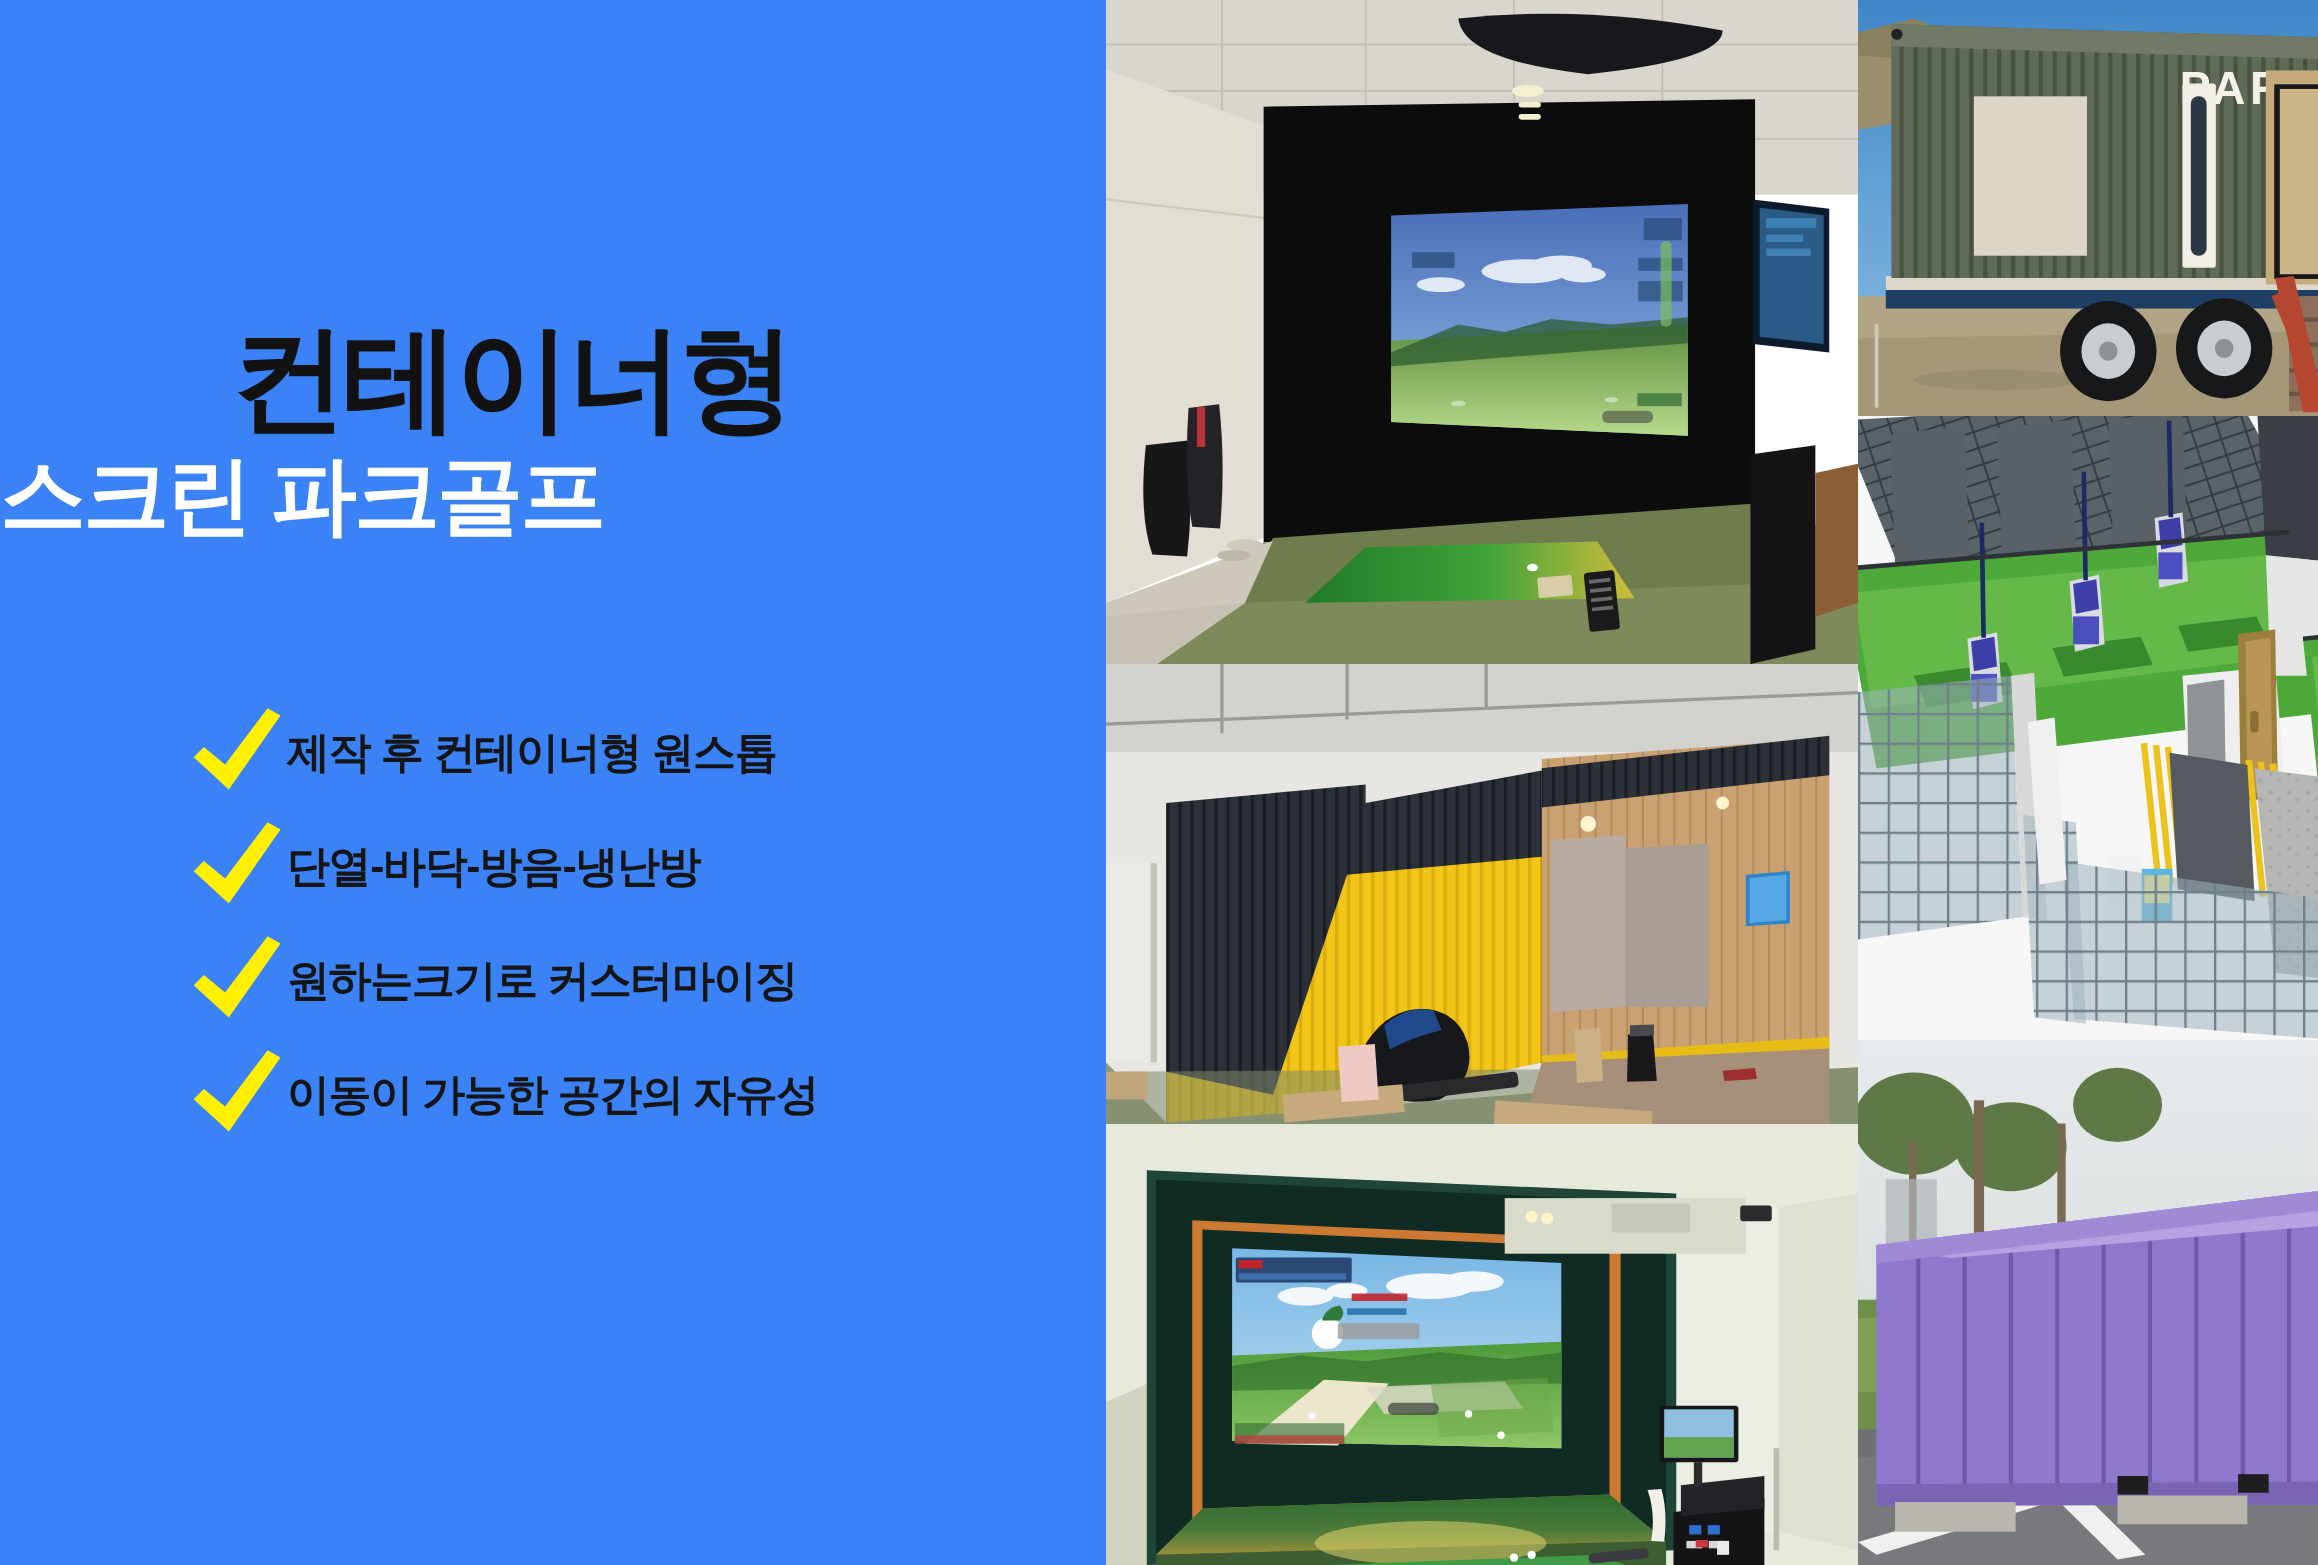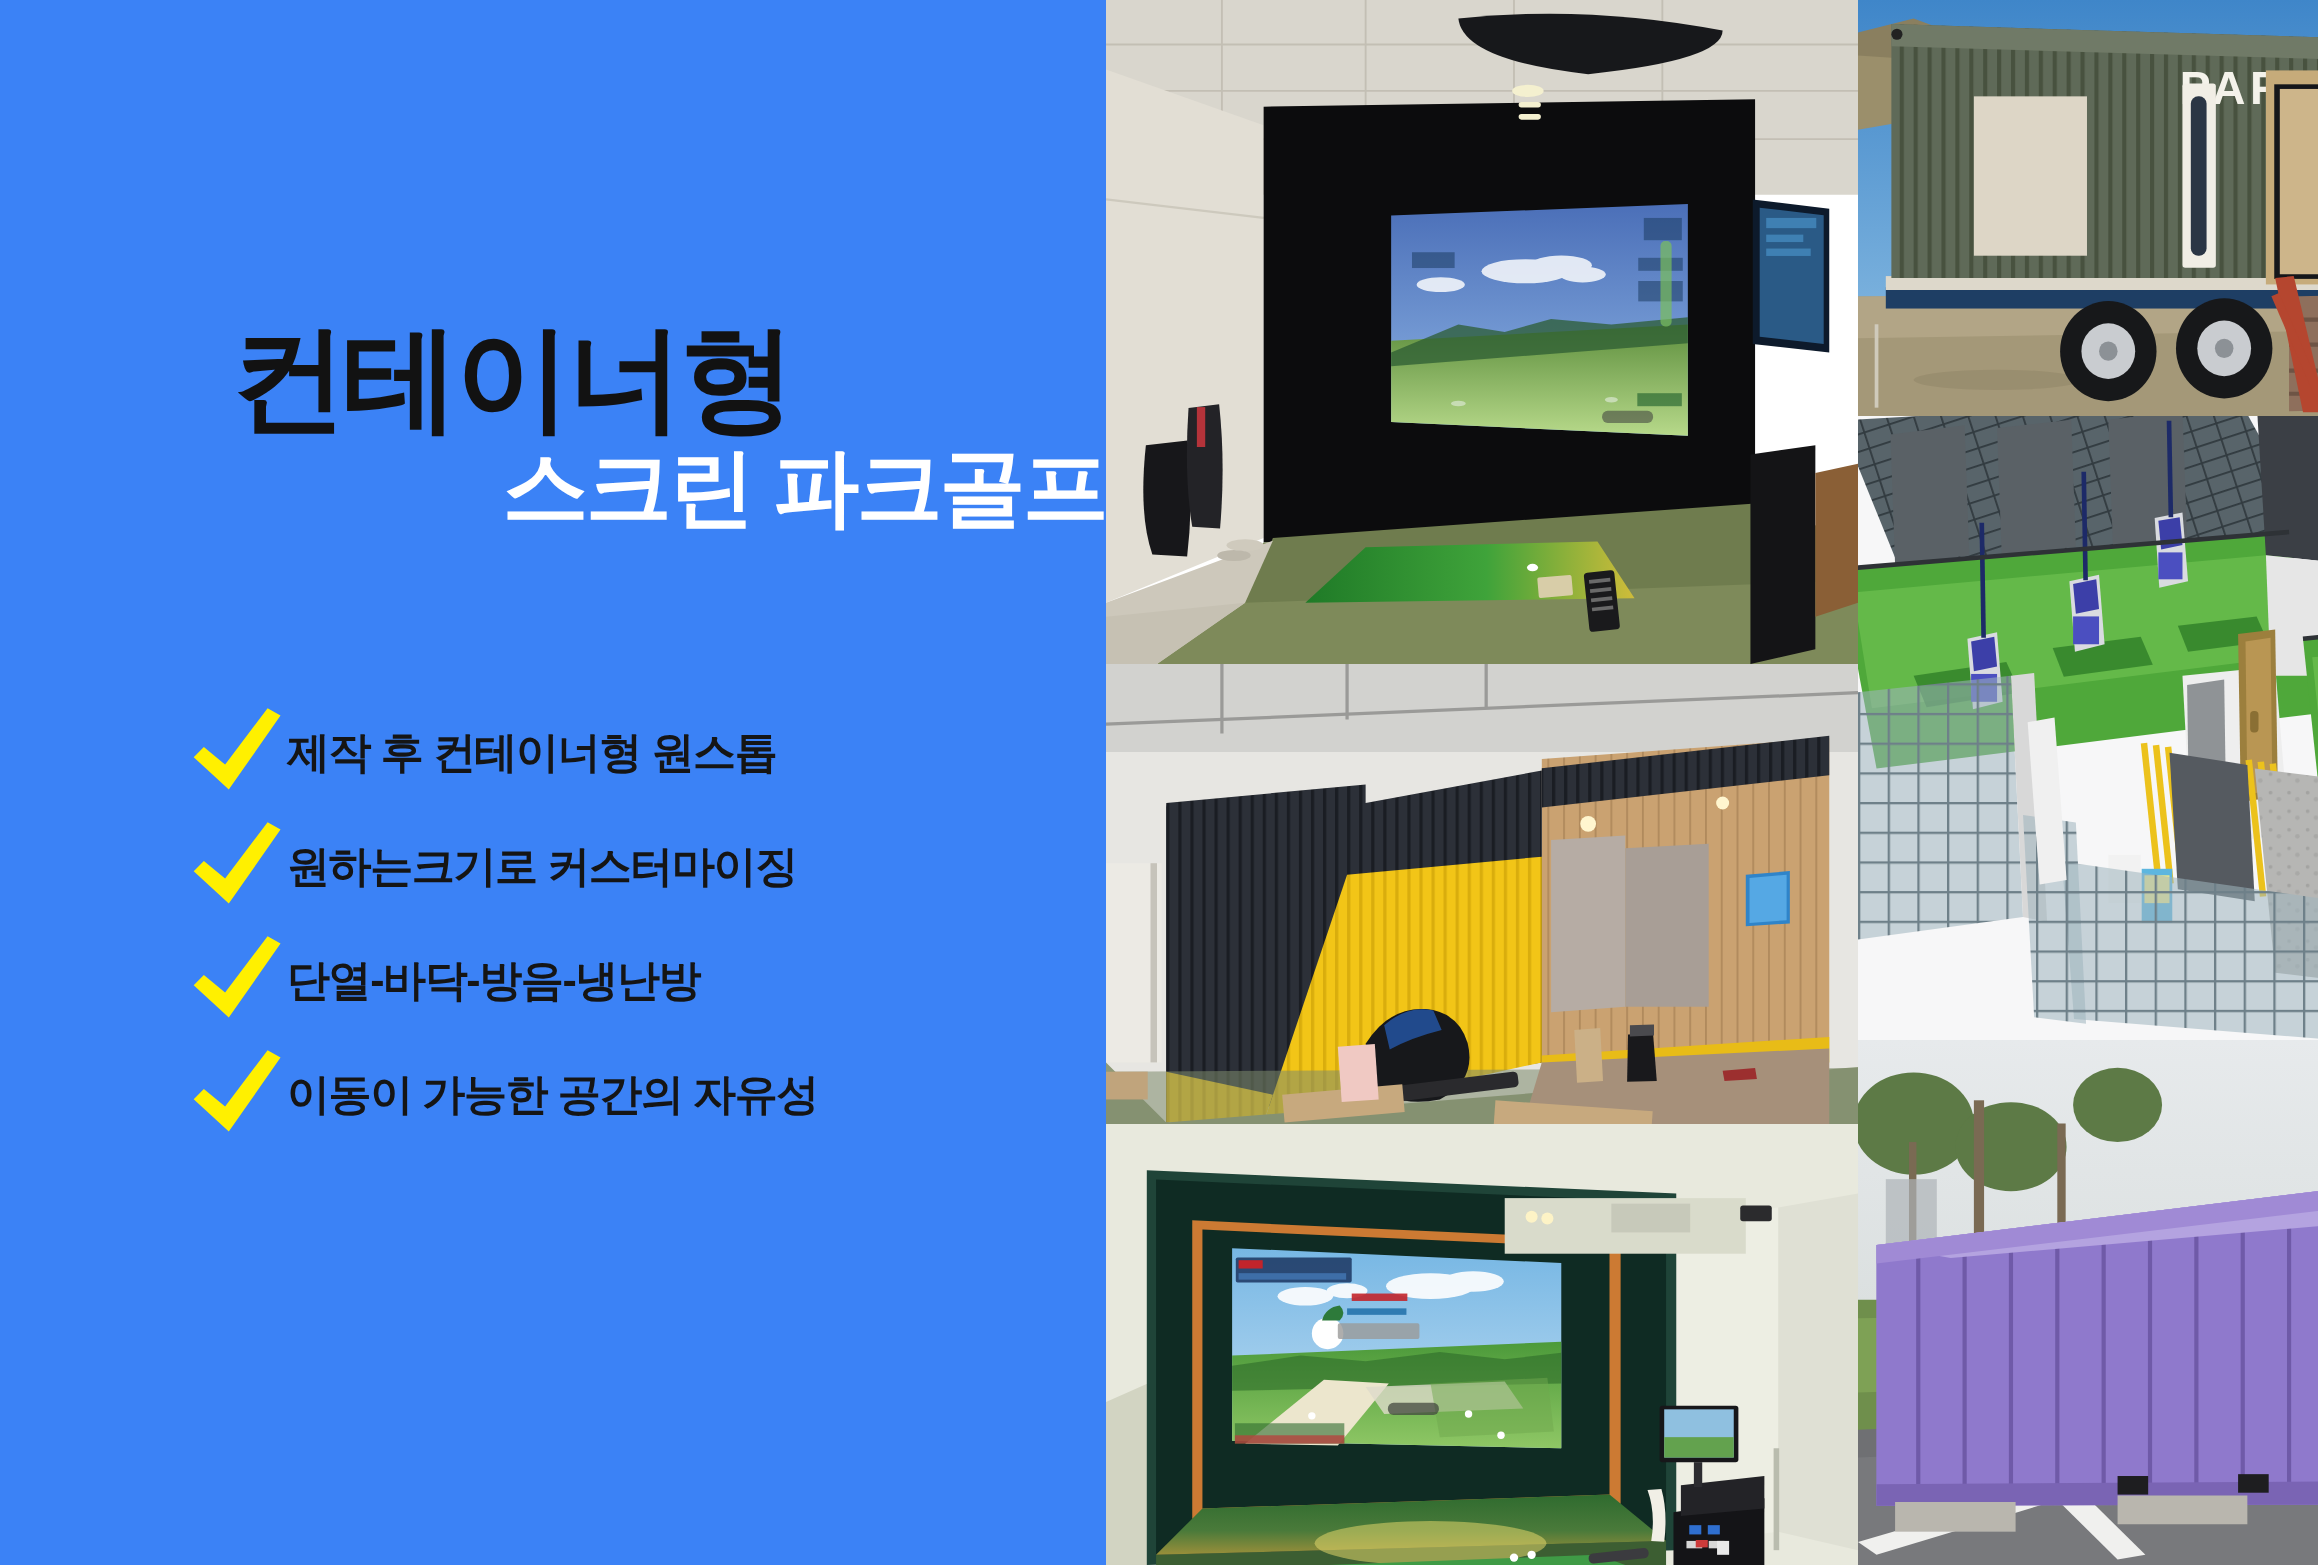--- a/index.html
+++ b/index.html
@@ -32,27 +32,27 @@
     font-size:116px;
     line-height:1.0;
     font-weight:900;
     color:#121212;
     letter-spacing:-3.7px;
     text-align:center;
     padding-right:83px;
     font-family:"Liberation Sans", sans-serif;
   }
   .headline-sub {
-    margin-top:8px;
+    margin-top:16px;
     font-size:86px;
     line-height:1.0;
     font-weight:900;
     color:#ffffff;
     letter-spacing:-2.8px;
-    text-align:right;
+    text-align:left;
     font-family:"Liberation Sans", sans-serif;
   }
 
   
   .feature-list {
     position:absolute;
     left:190px;
     top:696px;
     width:881px;
   }
@@ -113,30 +113,30 @@
         </span>
         <span class="feature-label">제작 후 컨테이너형 원스톱</span>
       </div>
 
       <div class="feature-row">
         <span class="check-icon">
           <svg width="97" height="93" viewBox="0 0 210 200">
             <path d="M8 108 L30 86 L76 124 L168 2 L196 18 L84 178 Z" fill="#fff000"></path>
           </svg>
         </span>
-        <span class="feature-label">원하는크기로 커스터마이징</span>
+        <span class="feature-label">단열-바닥-방음-냉난방</span>
       </div>
 
       <div class="feature-row">
         <span class="check-icon">
           <svg width="97" height="93" viewBox="0 0 210 200">
             <path d="M8 108 L30 86 L76 124 L168 2 L196 18 L84 178 Z" fill="#fff000"></path>
           </svg>
         </span>
-        <span class="feature-label">단열-바닥-방음-냉난방</span>
+        <span class="feature-label">원하는크기로 커스터마이징</span>
       </div>
 
       <div class="feature-row">
         <span class="check-icon">
           <svg width="97" height="93" viewBox="0 0 210 200">
             <path d="M8 108 L30 86 L76 124 L168 2 L196 18 L84 178 Z" fill="#fff000"></path>
           </svg>
         </span>
         <span class="feature-label">이동이 가능한 공간의 자유성</span>
       </div>

